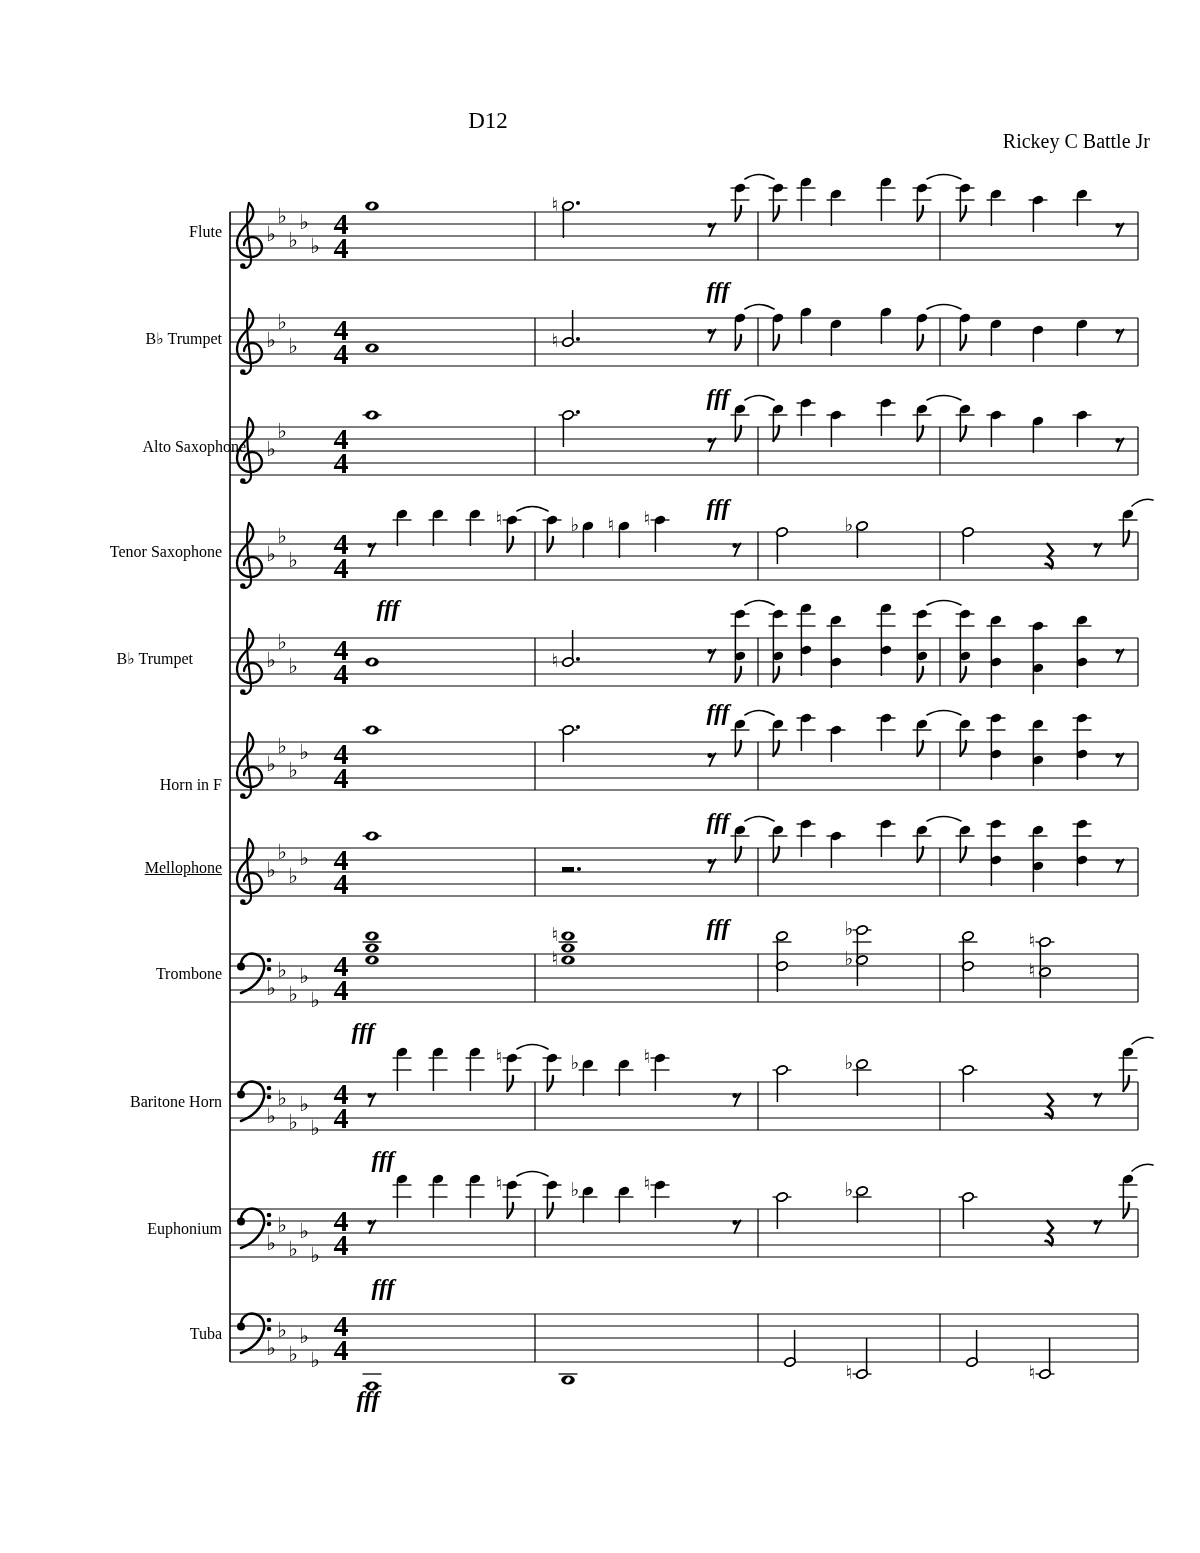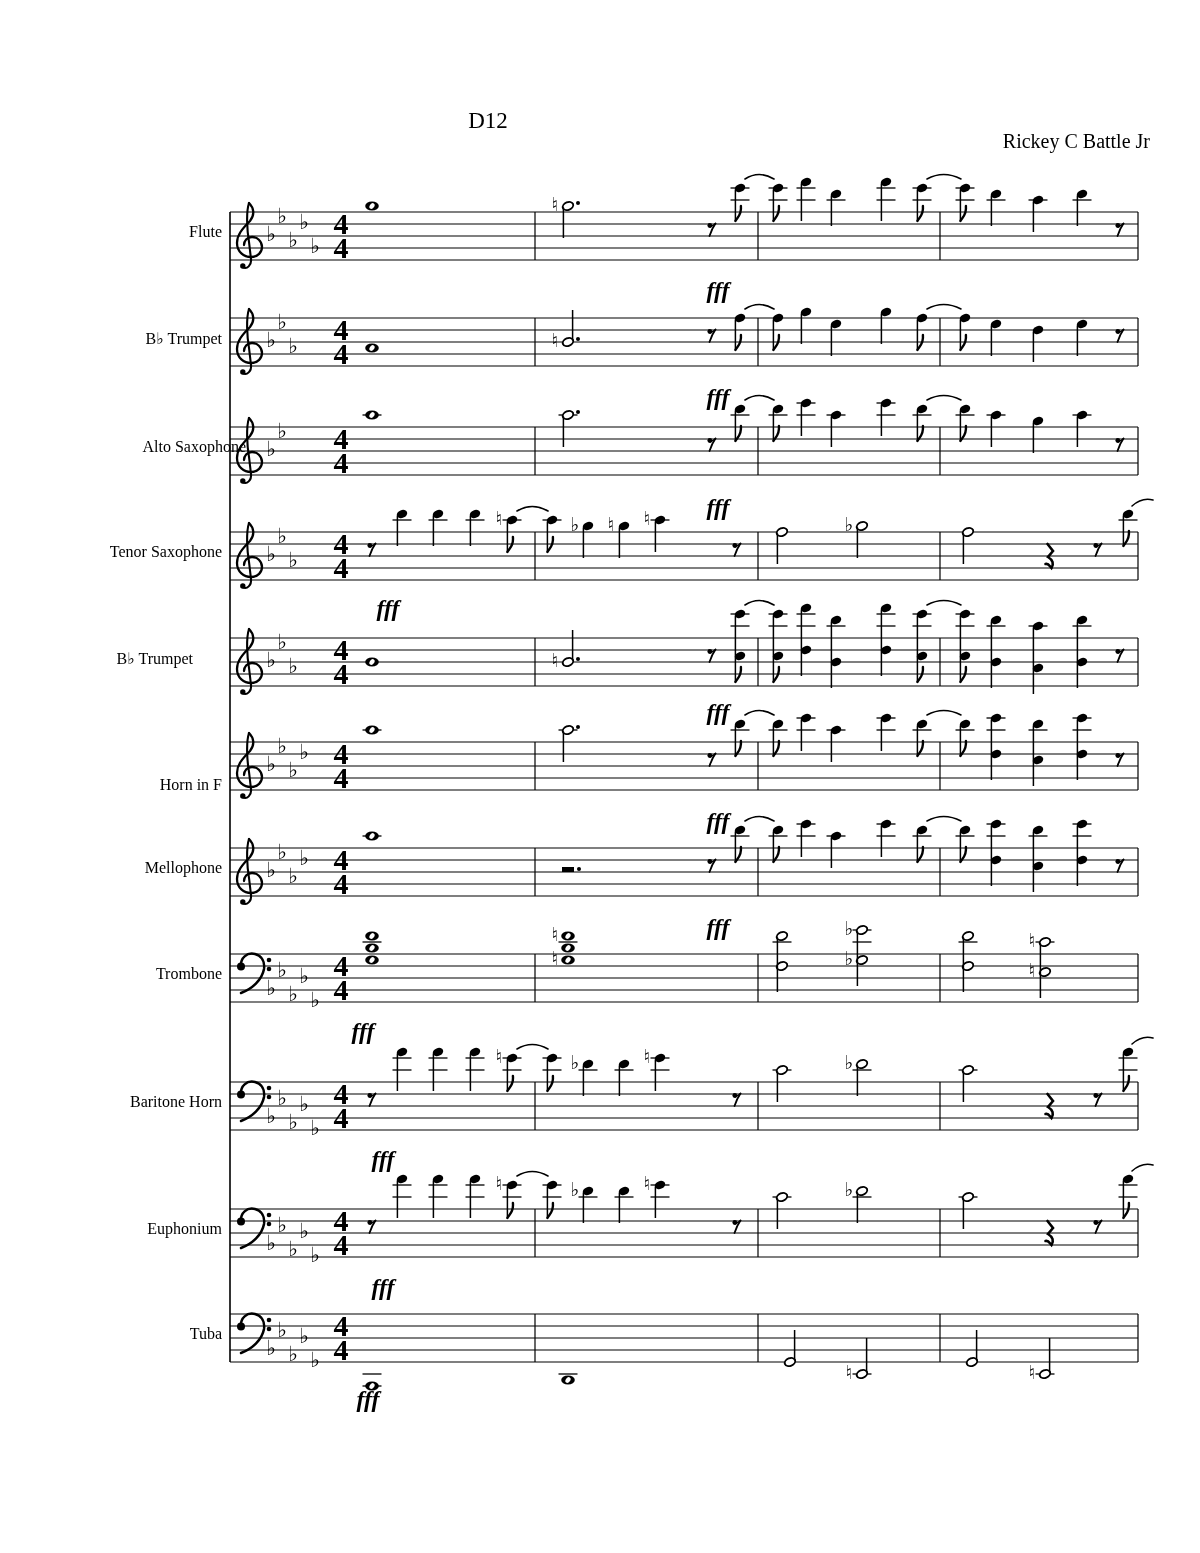--- a/index.html
+++ b/index.html
@@ -21,21 +21,21 @@
 <div class="page">
   <div class="page-subtitle">D12</div>
   <div class="page-composer">Rickey C Battle Jr</div>
   <div id="labels">
       <div class="inst-label" style="right: 978px; top: 223px;">Flute</div>
       <div class="inst-label" style="right: 978px; top: 329px;">B♭ Trumpet</div>
       <div class="inst-label" style="right: 954px; top: 438px;">Alto Saxophone</div>
       <div class="inst-label" style="right: 978px; top: 543px;">Tenor Saxophone</div>
       <div class="inst-label" style="right: 1007px; top: 649px;">B♭ Trumpet</div>
       <div class="inst-label" style="right: 978px; top: 753px; margin-top: 23px;">Horn in F</div>
-      <div class="inst-label" style="right: 978px; top: 859px;">Mellophone</div>
+      <div class="inst-label" style="right: 978px; top: 859px; text-decoration: underline;">Mellophone</div>
       <div class="inst-label" style="right: 978px; top: 965px;">Trombone</div>
       <div class="inst-label" style="right: 978px; top: 1093px;">Baritone Horn</div>
       <div class="inst-label" style="right: 978px; top: 1220px;">Euphonium</div>
       <div class="inst-label" style="right: 978px; top: 1325px;">Tuba</div>
     </div>
   <svg id="music" width="1200" height="1553" viewBox="0 0 1200 1553" style="position:absolute;left:0;top:0;">
       <line x1="230" y1="212" x2="230" y2="1362" stroke="#000000" stroke-width="1.6"></line>
       <g>
         <line x1="230" y1="212" x2="1138" y2="212" stroke="#000000" stroke-width="1.1"></line>
         <line x1="230" y1="224" x2="1138" y2="224" stroke="#000000" stroke-width="1.1"></line>

